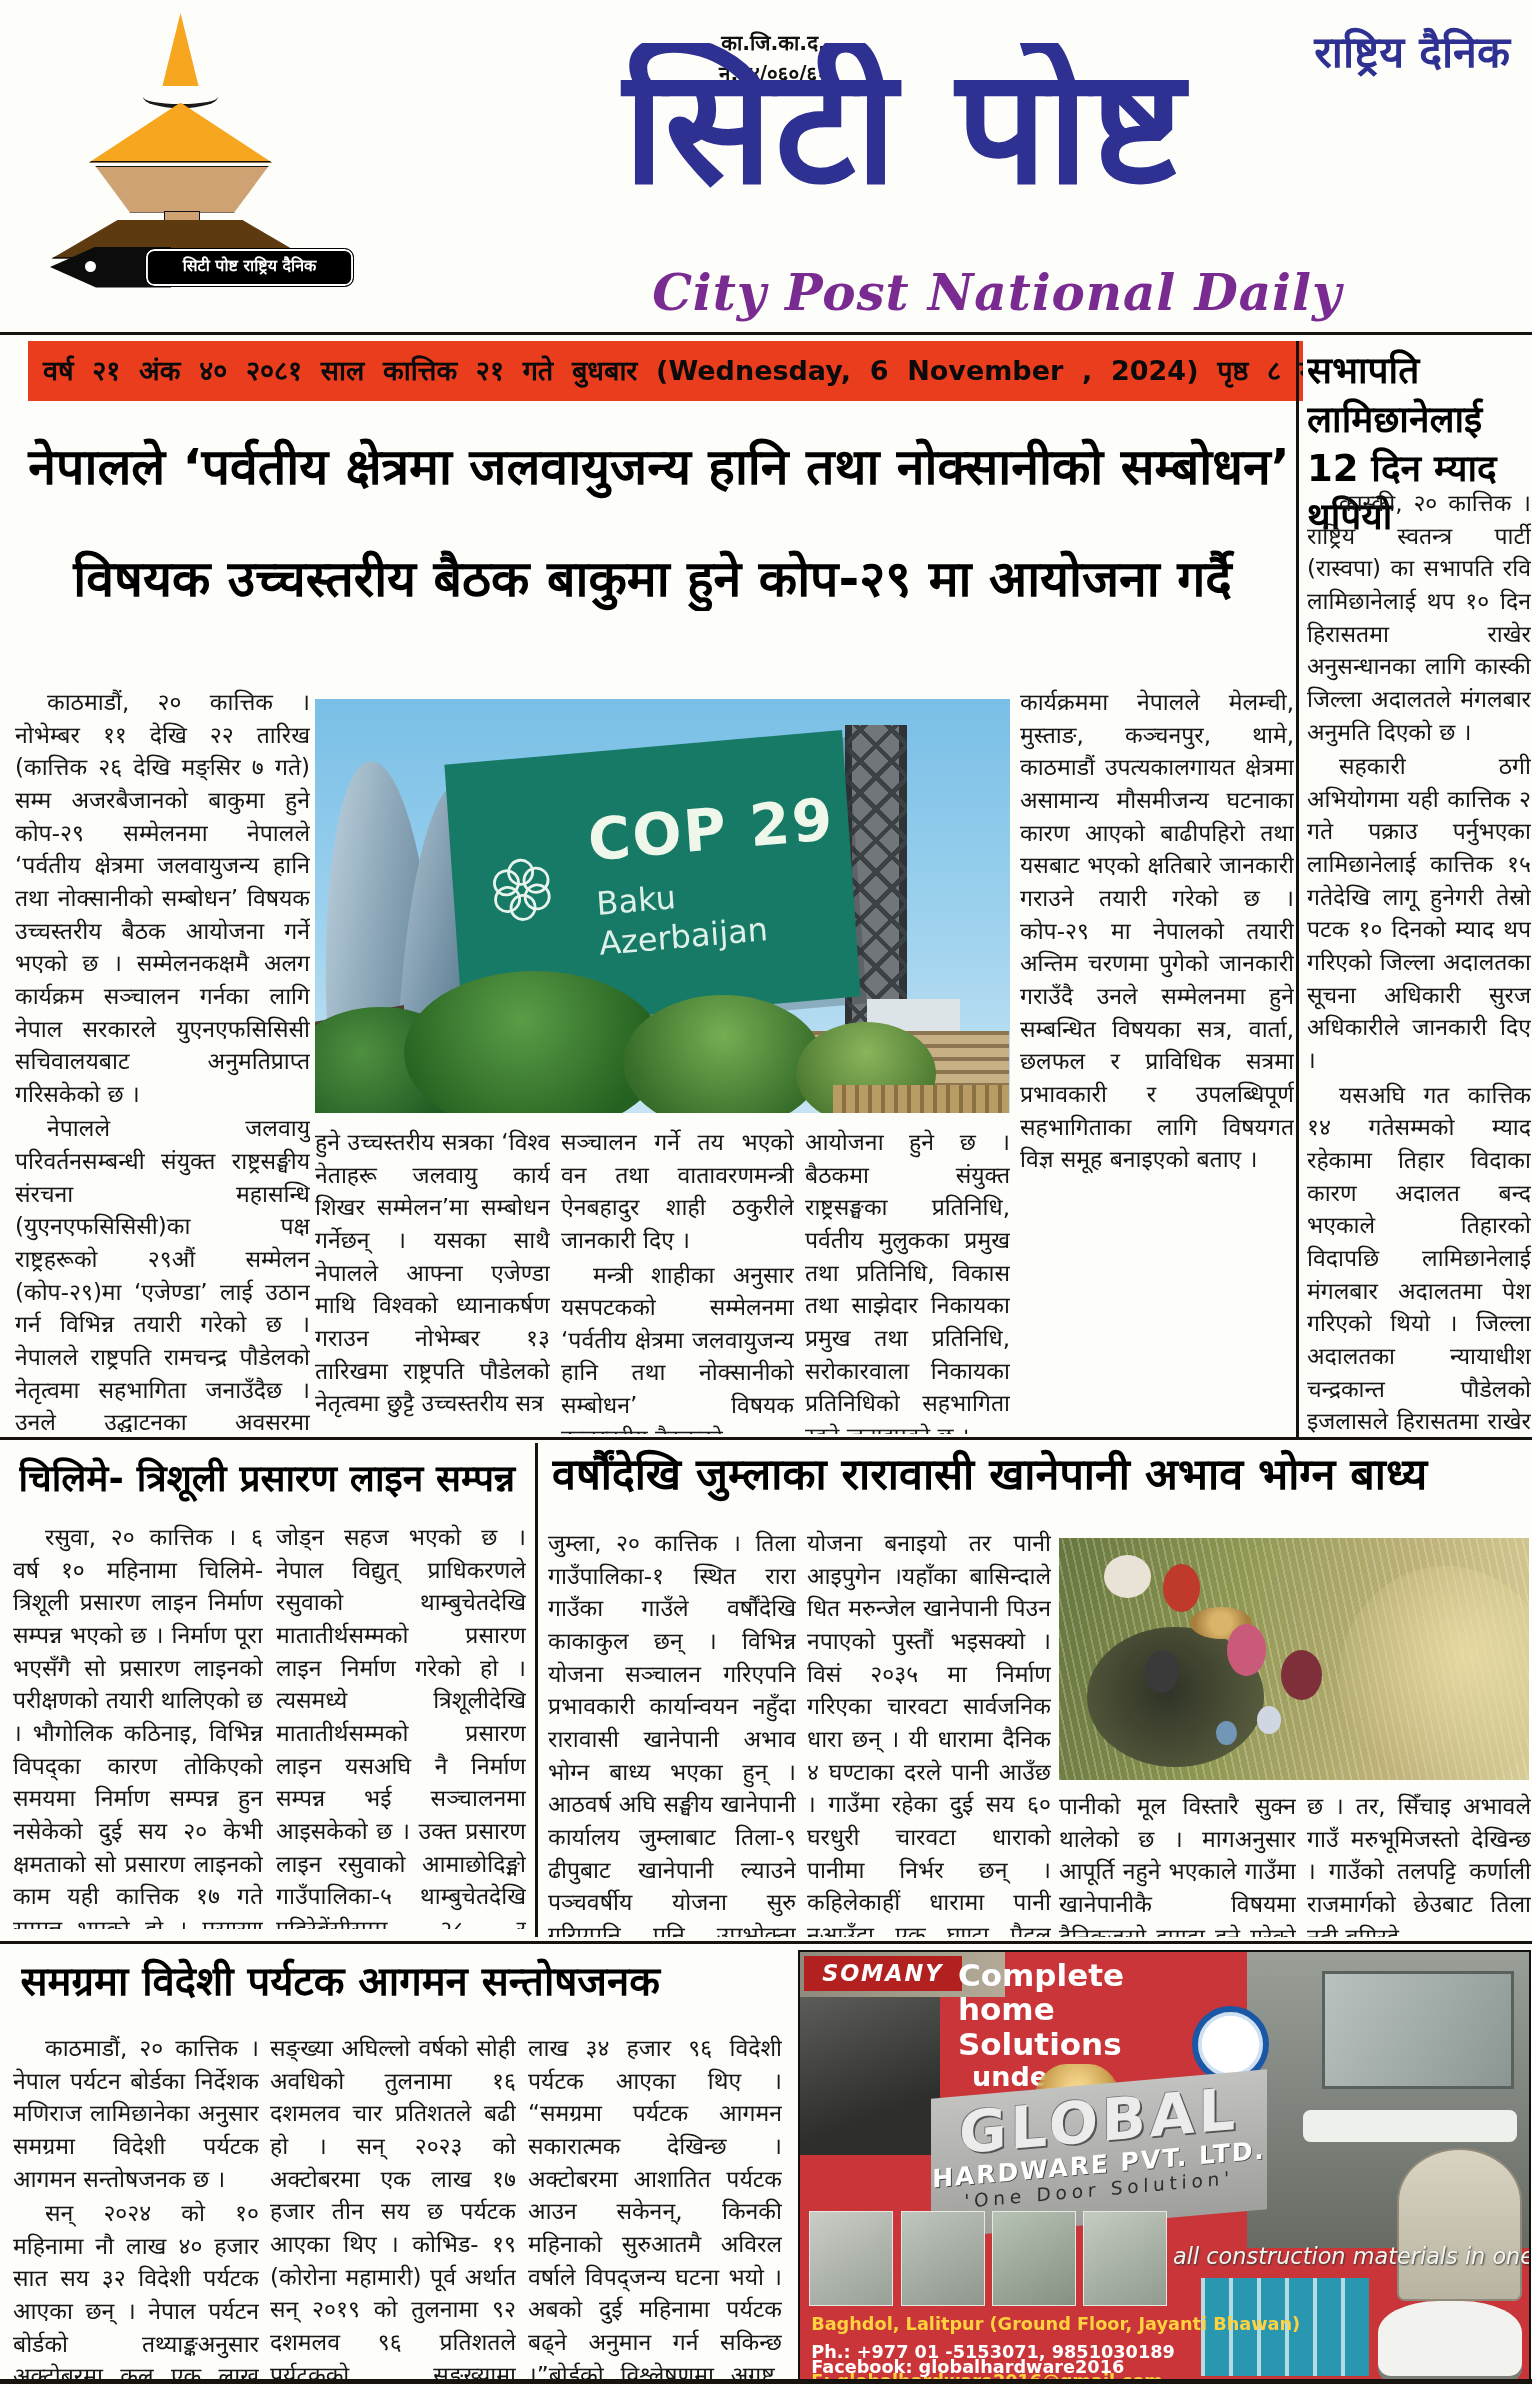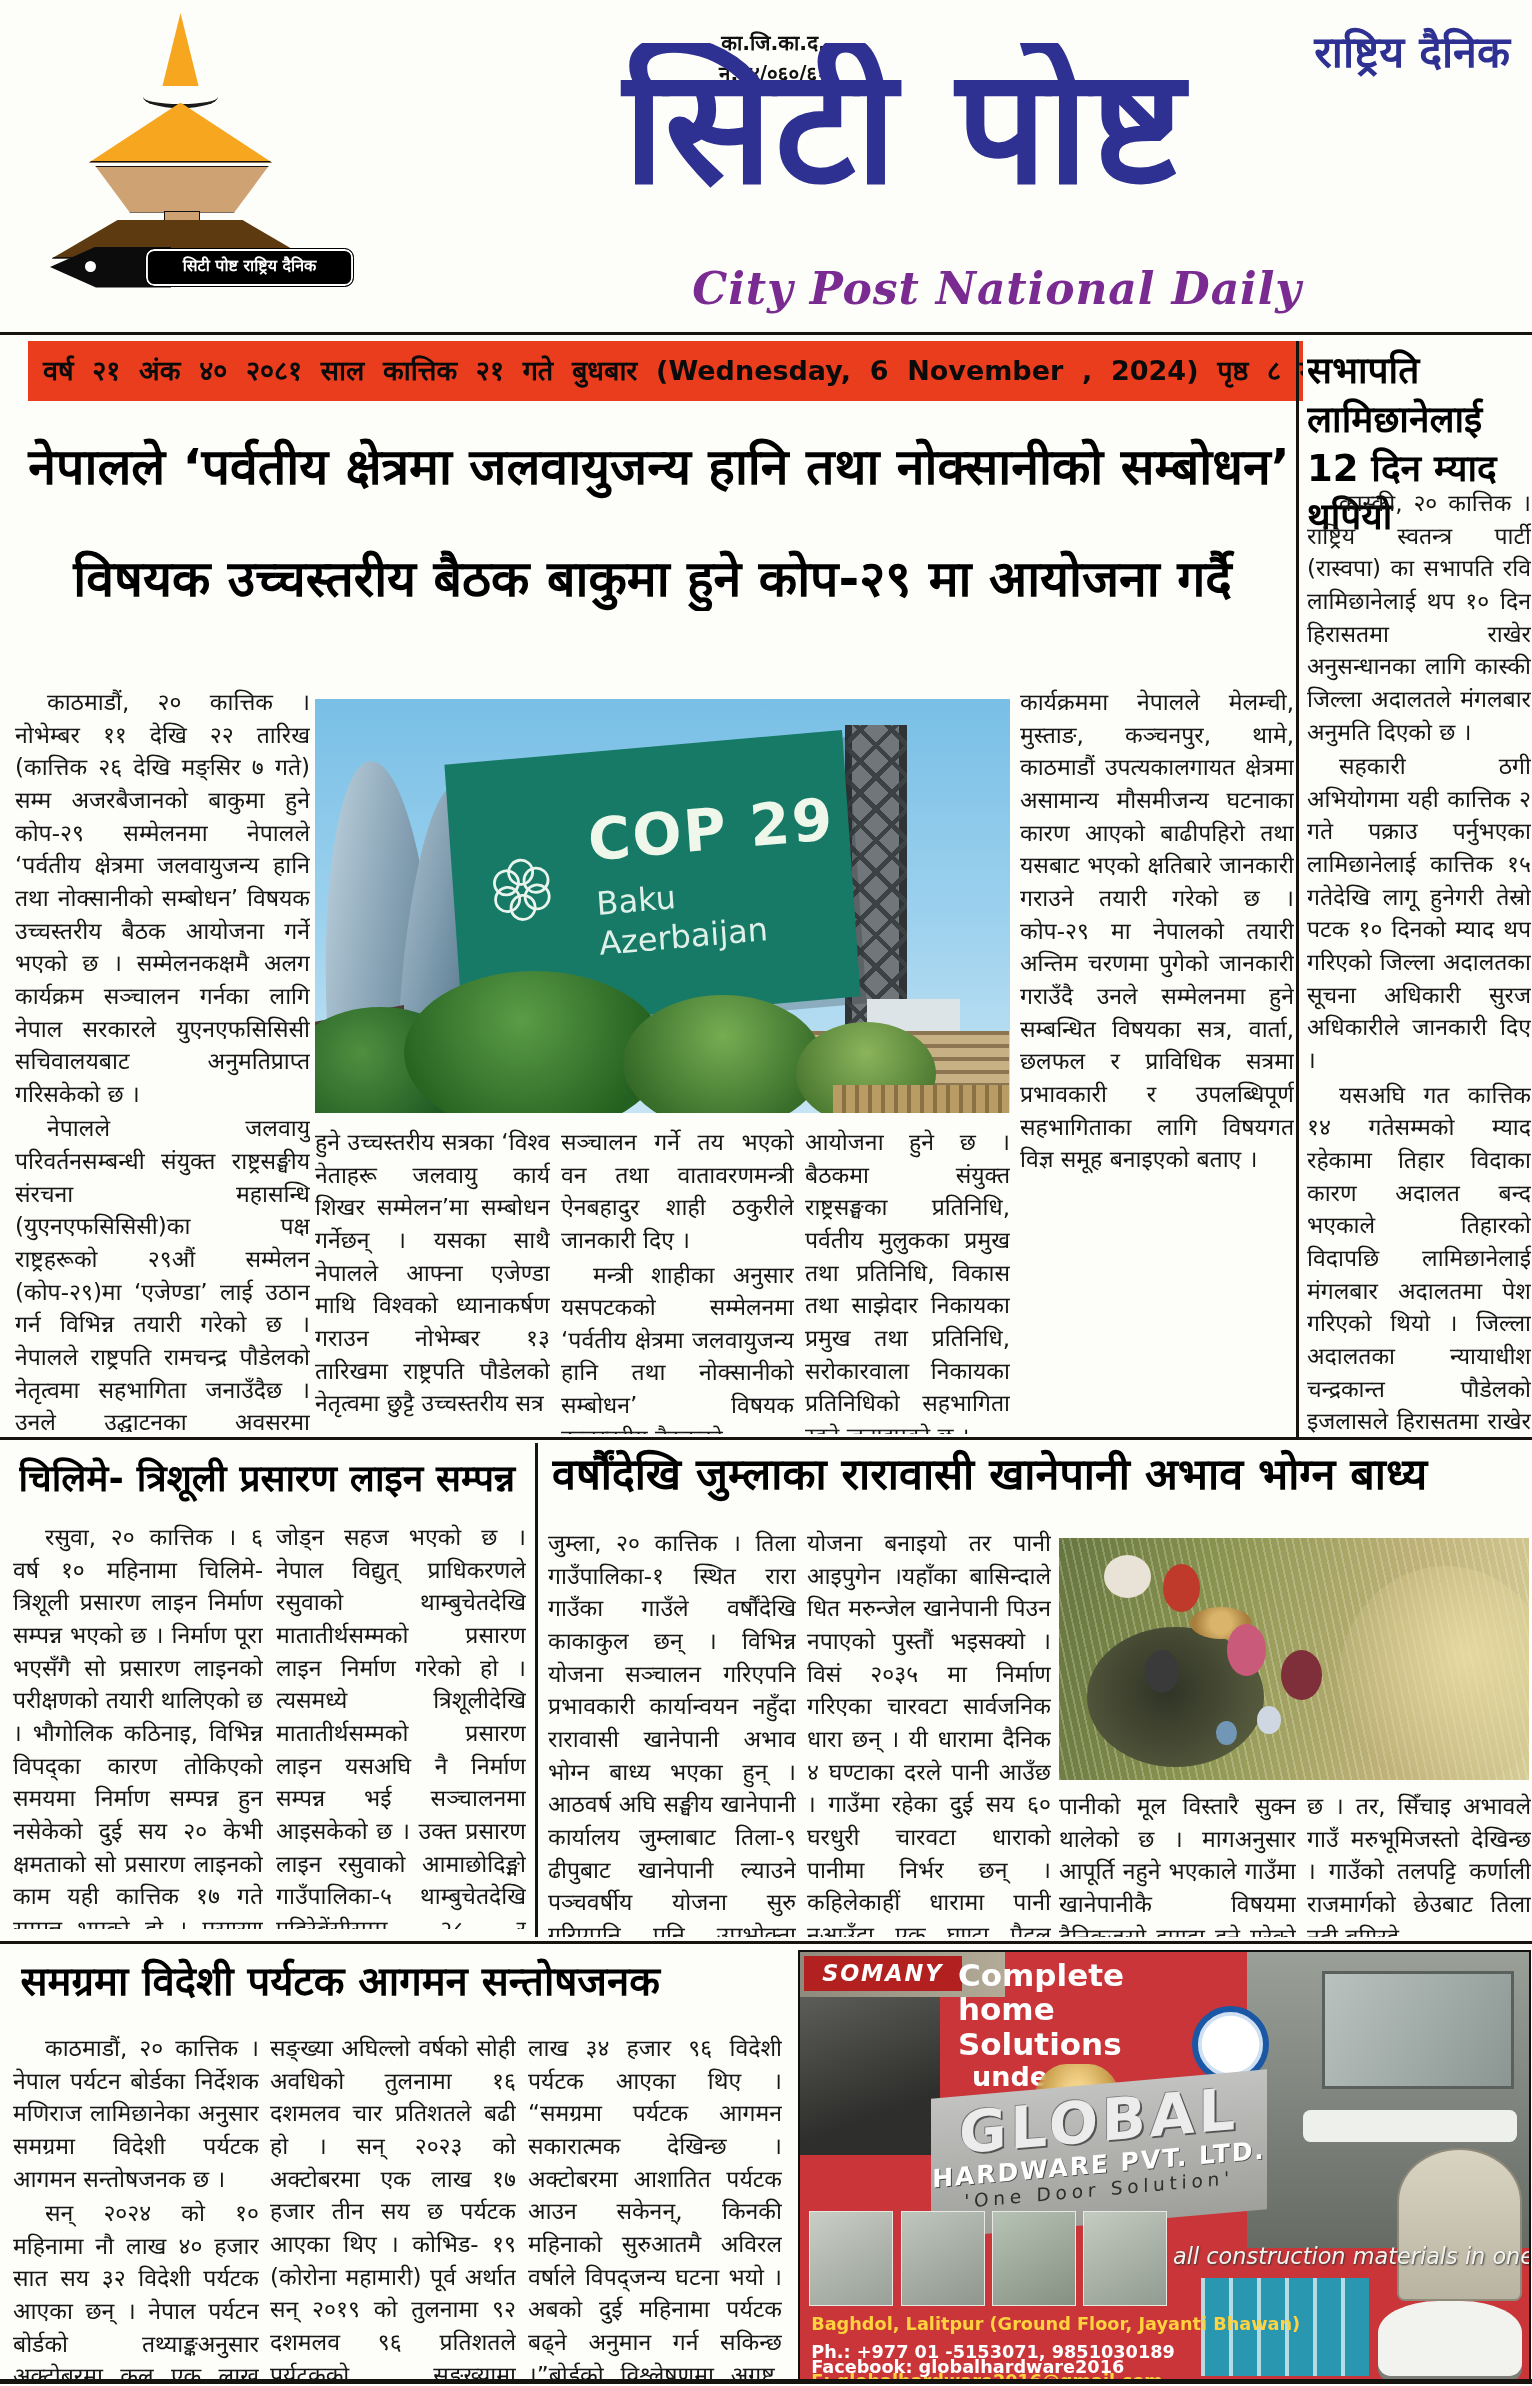--- a/index.html
+++ b/index.html
@@ -8,21 +8,21 @@
   .abs{position:absolute;}
   .body-text{font-size:23px;line-height:1.42;text-align:justify;color:#161616;}
   .body-text p{margin:0 0 1.9px 0;text-indent:32px;}
   .headline{font-weight:bold;color:#000;white-space:nowrap;overflow:hidden;}
   .center{text-align:center;}
   .vline{position:absolute;width:2.8px;background:#17130f;}
   .hline{position:absolute;height:2.8px;background:#17130f;}
   
   .title-np{font-size:160px;font-weight:bold;color:#2e3192;line-height:1.05;letter-spacing:1.9px;}
   .subtitle-en{font-family:"DejaVu Serif","Liberation Serif",serif;font-style:italic;font-weight:bold;
-               font-size:44px;color:#7a2b91;letter-spacing:0.9px;white-space:nowrap;}
+               font-size:50px;color:#7a2b91;letter-spacing:0.9px;white-space:nowrap;}
   .tagline{font-size:43px;font-weight:bold;color:#2e3192;white-space:nowrap;}
   .regtext{font-size:20.5px;font-weight:bold;color:#111;text-align:center;line-height:1.5;}
   .datebar{background:#ea3d1d;color:#0b0b0b;font-weight:bold;font-size:27px;line-height:60px;
            padding-left:15px;word-spacing:9.3px;white-space:nowrap;overflow:hidden;}
   
   .logo-banner{background:#000;color:#fff;border:1.9px solid #000;border-radius:9.3px;
                box-shadow:inset 0 0 0 1.9px #fff;font-size:16px;font-weight:bold;
                text-align:center;line-height:34px;white-space:nowrap;overflow:hidden;}
   
   .photo1{background:linear-gradient(180deg,#79bfe6 0%,#9ed2ee 55%,#c6e4f4 100%);overflow:hidden;}

